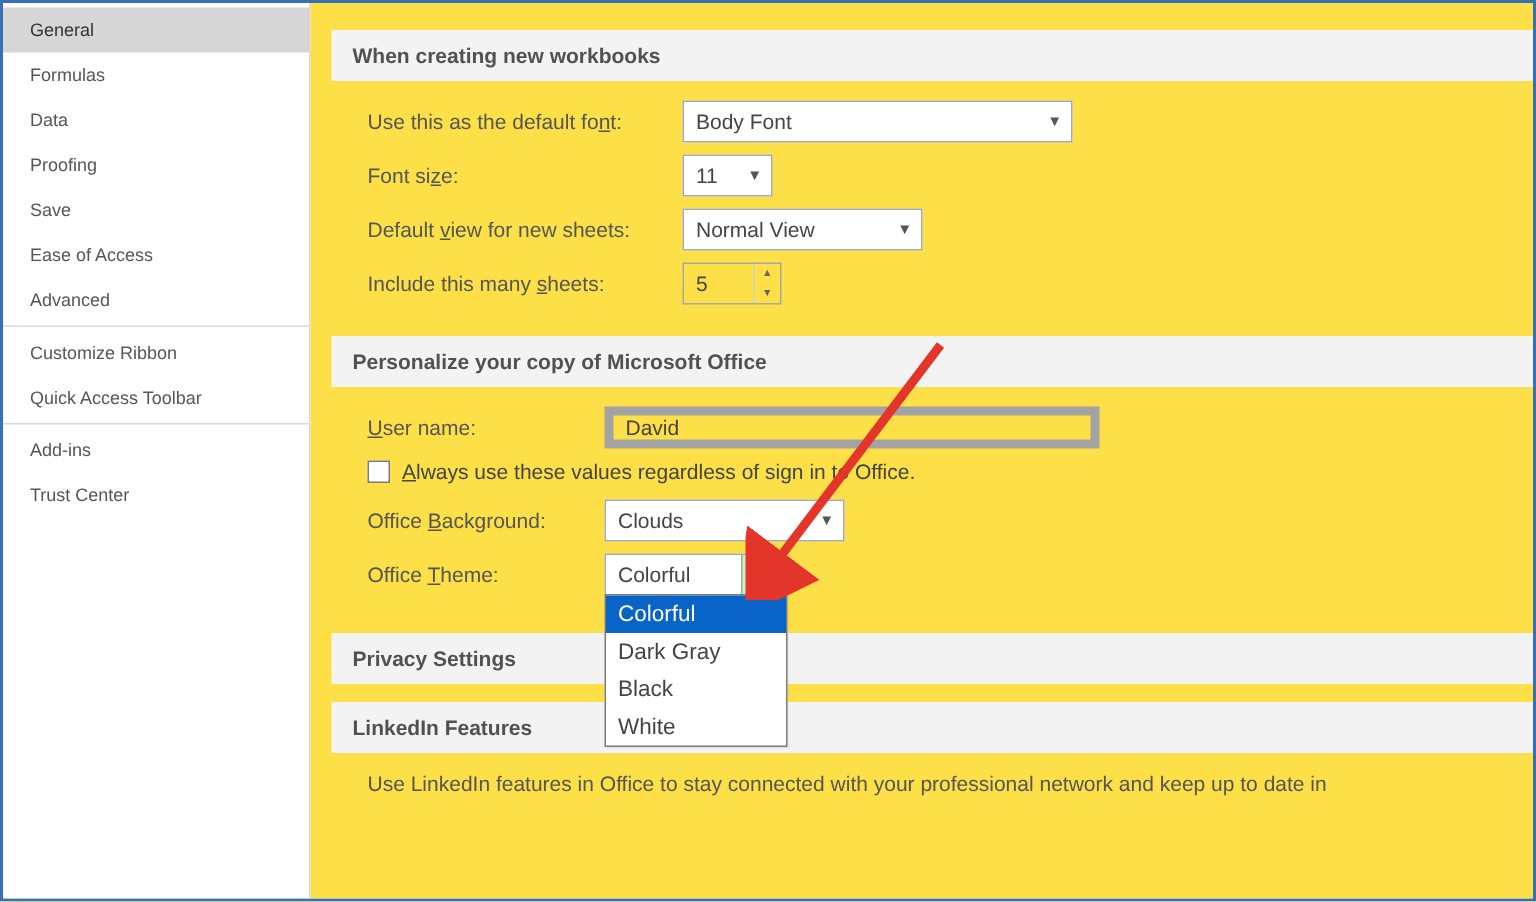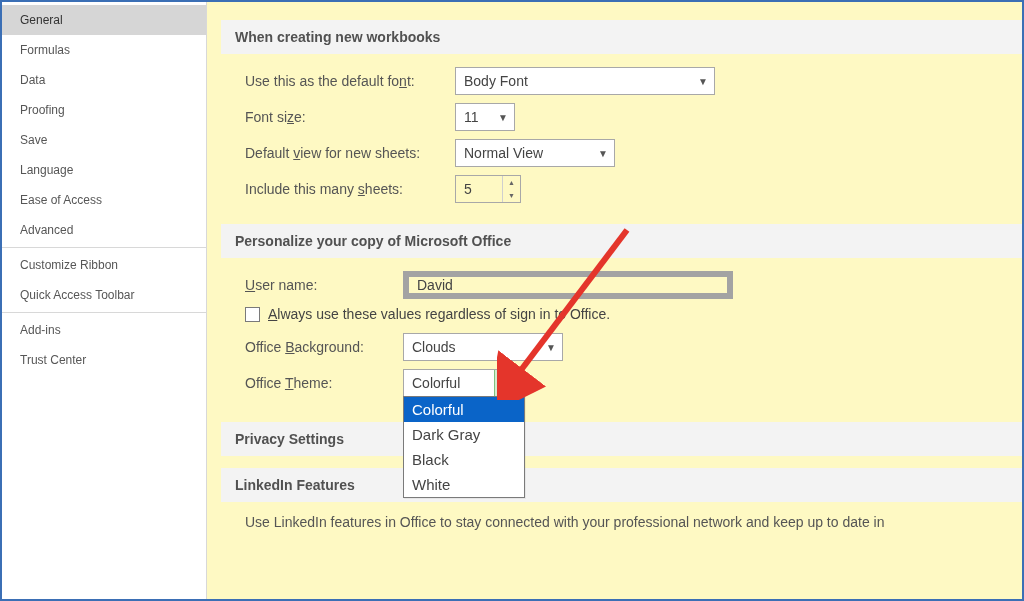--- a/index.html
+++ b/index.html
@@ -4,21 +4,21 @@
 <style>
   * { box-sizing: border-box; margin: 0; padding: 0; font-family: "Segoe UI", Tahoma, sans-serif; }
   body { background: #fff; font-size: 14px; color: #444; }
   .window { width: 1024px; height: 601px; border: 2px solid #3b6fb5; display: flex; overflow: hidden; }
   
   .sidebar { width: 205px; background: #fff; border-right: 1px solid #d8d8d8; padding-top: 3px; }
   .sidebar-item { padding: 8px 18px; font-size: 12px; color: #565656; cursor: pointer; }
   .sidebar-item.active { background: #d6d6d6; color: #333; }
   .sidebar hr { border: none; border-top: 1px solid #d8d8d8; margin: 2px 0; }
   
-  .content { flex: 1; background: #fef9c3; position: relative; padding-left: 16px; padding-top: 18px; overflow: hidden; }
+  .content { flex: 1; background: #fde047; position: relative; padding-left: 16px; padding-top: 18px; overflow: hidden; }
   .section-head { background: #f3f3f3; padding: 9px 14px; font-weight: 600; color: #515151; margin-left: -2px; margin-bottom: 12px; }
   .section-body { padding: 0 22px 14px 22px; }
   .row { display: flex; align-items: center; margin-bottom: 6px; min-height: 30px; }
   .lbl { width: 210px; color: #555; }
   .lbl u { text-decoration: underline; }
   
   .combo { display: inline-flex; align-items: center; border: 1px solid #a8a8a8; background: #fff; height: 28px; padding: 0 6px 0 8px; position: relative; }
   .combo .txt { flex: 1; }
   .combo .caret { margin-left: 8px; font-size: 10px; color: #555; }
   .combo.wide { width: 260px; }
@@ -45,21 +45,20 @@
 <body>
 
 <div class="window">
 
   <div class="sidebar">
     <div class="sidebar-item active">General</div>
     <div class="sidebar-item">Formulas</div>
     <div class="sidebar-item">Data</div>
     <div class="sidebar-item">Proofing</div>
     <div class="sidebar-item">Save</div>
-    <div class="sidebar-item">Language</div>
     <div class="sidebar-item">Ease of Access</div>
     <div class="sidebar-item">Advanced</div>
     <hr>
     <div class="sidebar-item">Customize Ribbon</div>
     <div class="sidebar-item">Quick Access Toolbar</div>
     <hr>
     <div class="sidebar-item">Add-ins</div>
     <div class="sidebar-item">Trust Center</div>
   </div>
 

